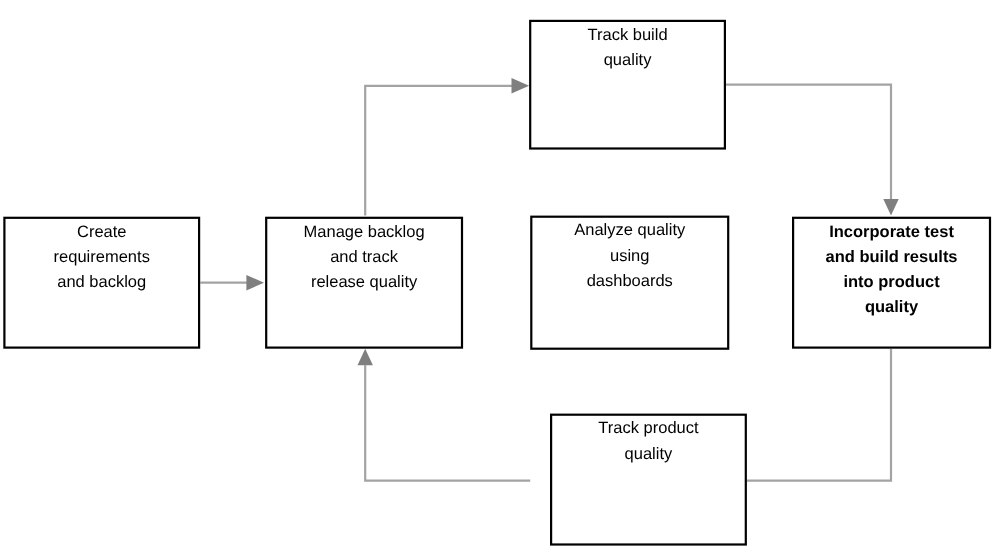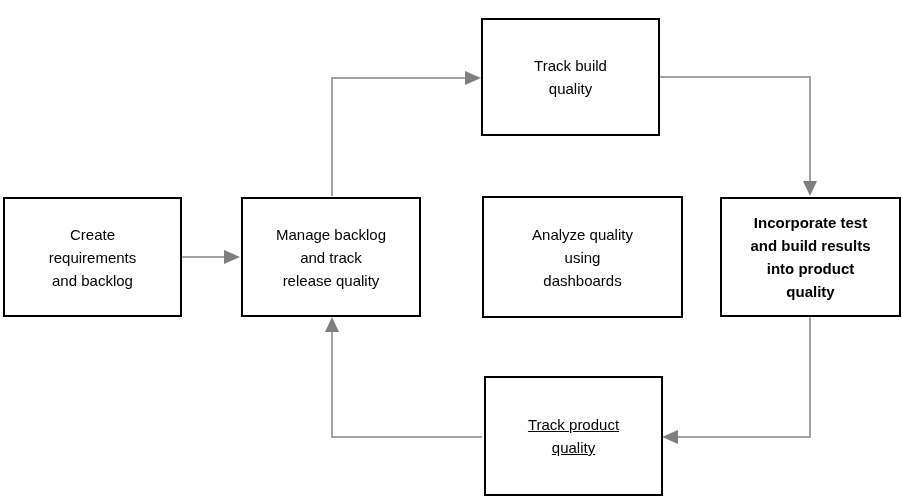--- a/index.html
+++ b/index.html
@@ -22,33 +22,33 @@
     width: 902px;
     height: 498px;
   }
   .node {
     position: absolute;
     box-sizing: border-box;
     border: 2px solid var(--box-border, #000000);
     background: var(--box-fill, #ffffff);
     color: var(--text-color, #000000);
     display: flex;
-    align-items: center;
+    align-items: flex-start;
     justify-content: center;
     text-align: center;
     font-size: 15px;
     line-height: 23px;
     white-space: pre-line;
   }
   .node-create   { left: 3px;   top: 197px; width: 179px; height: 120px; }
   .node-manage   { left: 241px; top: 197px; width: 180px; height: 120px; }
   .node-build    { left: 481px; top: 18px;  width: 179px; height: 118px; }
-  .node-analyze  { left: 482px; top: 196px; width: 201px; height: 122px; }
+  .node-analyze  { left: 482px; top: 196px; width: 181px; height: 122px; }
   .node-incorp   { left: 720px; top: 197px; width: 181px; height: 120px; font-weight: bold; }
-  .node-product  { left: 484px; top: 376px; width: 179px; height: 120px; text-decoration: underline; }
+  .node-product  { left: 500px; top: 376px; width: 179px; height: 120px; }
 </style>
 </head>
 <body>
 
 <div class="canvas" style="--bg: #ffffff; --box-border: #000000; --box-fill: #ffffff; --text-color: #000000;">
 
   <svg class="edges-layer" viewBox="0 0 902 498" xmlns="http://www.w3.org/2000/svg">
 
     <polyline class="arrow-line" points="182,257 226,257" fill="none" stroke-width="2" stroke="#a3a3a3"></polyline>
     <polygon class="arrow-head" points="240,257 224,250 224,264" fill="#7f7f7f"></polygon>

